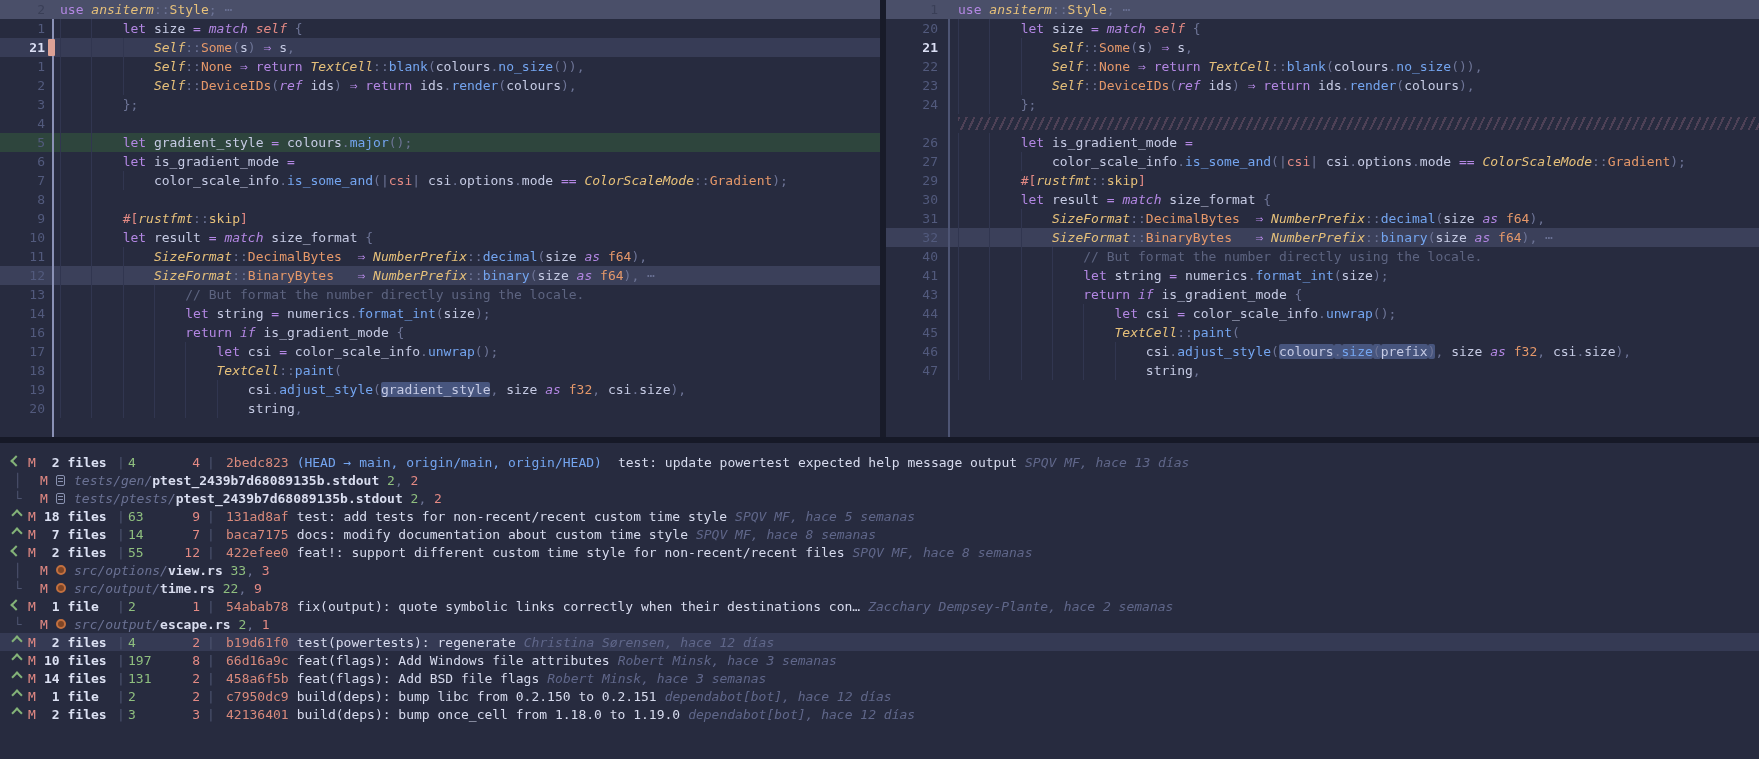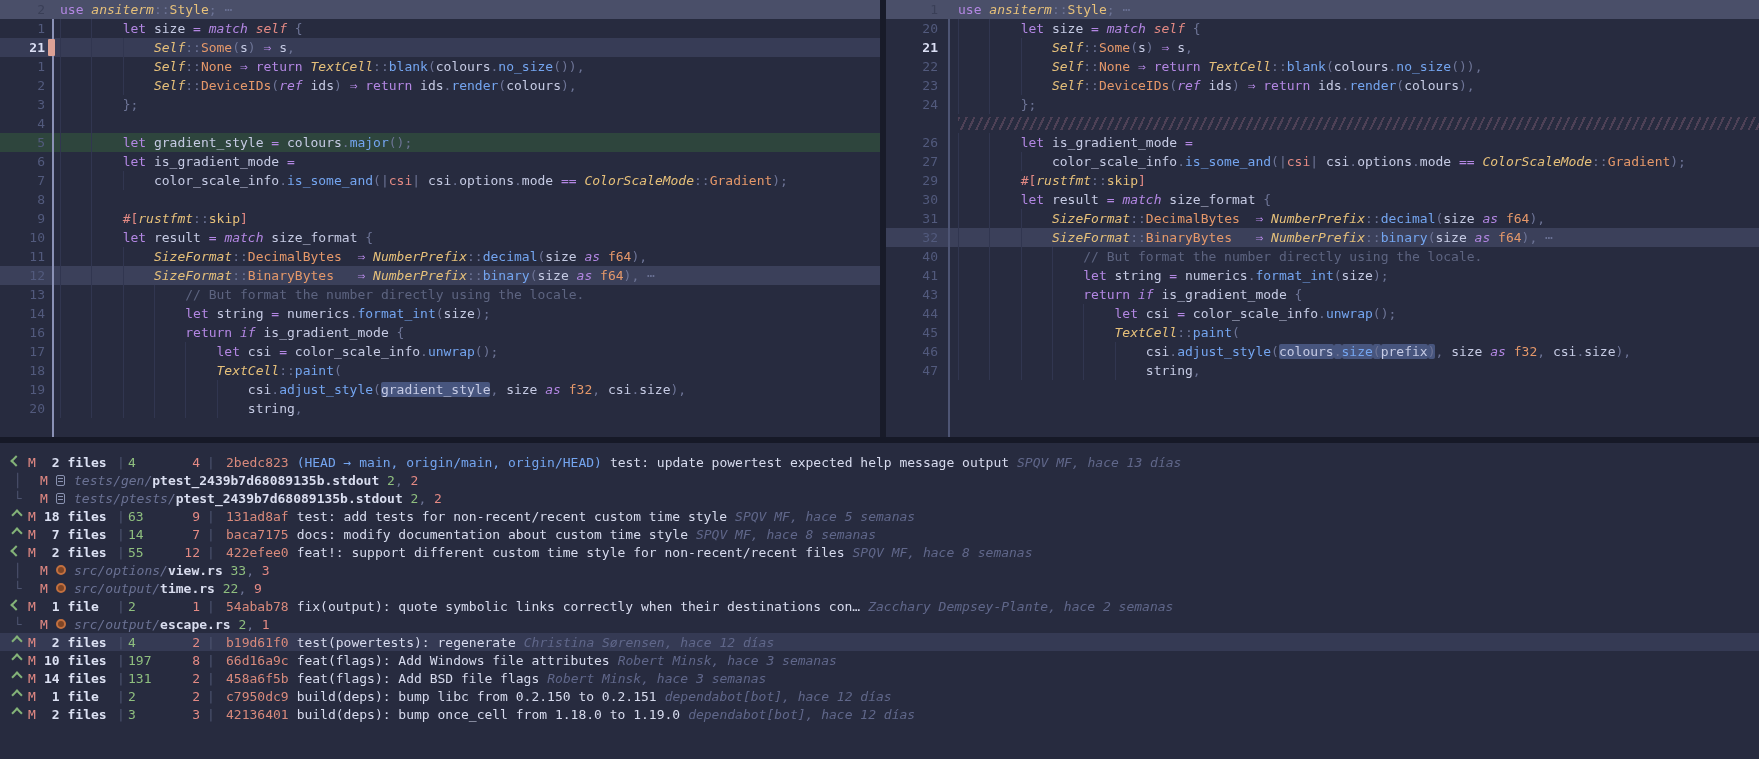--- a/index.html
+++ b/index.html
@@ -59,21 +59,21 @@
   .cv{width:6px;height:6px;border-left:2px solid #84b378;border-bottom:2px solid #84b378;display:inline-block;margin-top:-2px}
   .cv.down{transform:rotate(45deg)}
   .cv.right{transform:rotate(135deg);margin-left:1px}
   .htree{width:28px;margin-left:12px;flex:none;color:#4d5470;padding-left:2px;box-sizing:border-box}
   .hstatus{width:16px;flex:none;color:#e48a84}
   .hfiles{width:70px;flex:none;font-weight:bold;color:#dce1f3}
   .hbar{width:14px;flex:none;color:#4d5470;text-align:center}
   .hadds{width:34px;flex:none;color:#8fbf7f}
   .hdels{width:38px;flex:none;color:#e48a84;text-align:right;margin-right:4px}
   .hhash{color:#d98a7c;margin:0 8px 0 8px}
-  .hrefs{color:#74a5f0;margin-right:8px}
+  .hrefs{color:#74a5f0;margin-right:16px}
   .hmsg{color:#d7dbee;margin-right:8px}
   .hmeta{color:#60678a;font-style:italic}
   .hicon{width:18px;flex:none;display:flex;align-items:center}
   .icon-doc{width:9px;height:11px;border:1px solid #8a92b0;border-radius:2px;position:relative;box-sizing:border-box}
   .icon-doc::before{content:"";position:absolute;left:1px;right:1px;top:2px;height:5px;
     background:repeating-linear-gradient(#8a92b0 0 1px,transparent 1px 3px)}
   .icon-rust{width:10px;height:10px;border-radius:50%;border:2px solid #c3703f;background:#7e4526;box-sizing:border-box}
   .hdir{color:#6b7294;font-style:italic}
   .hname{color:#d9ddef;font-weight:600}
   .hnum-a{color:#8fbf7f}

